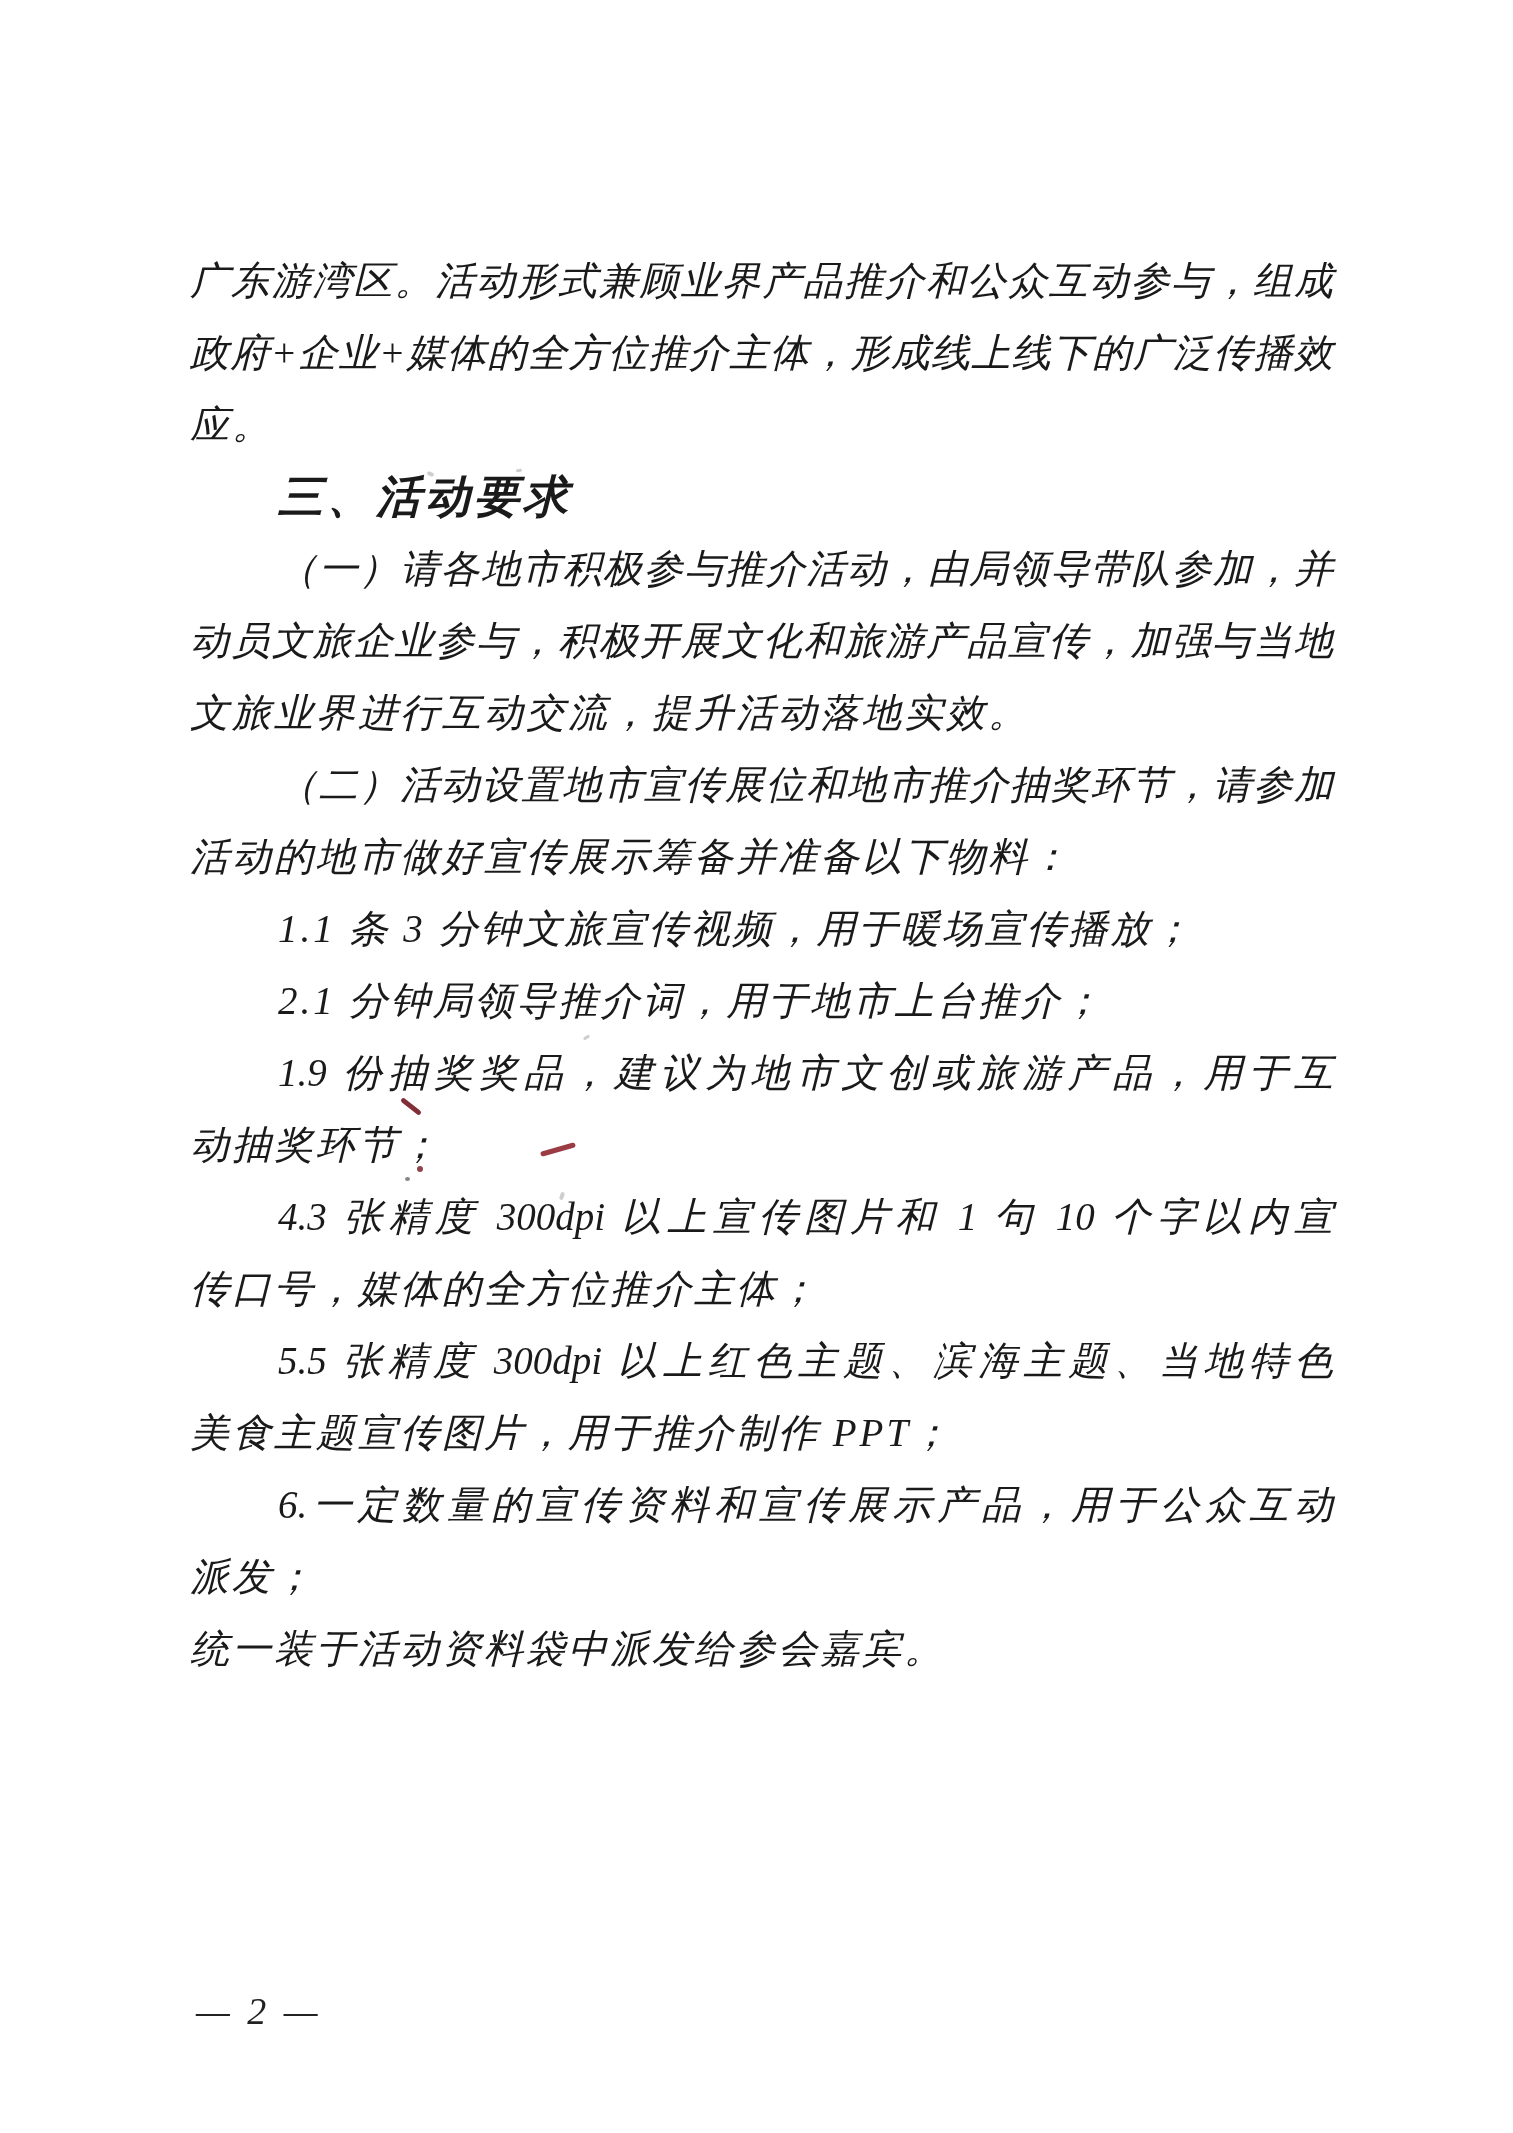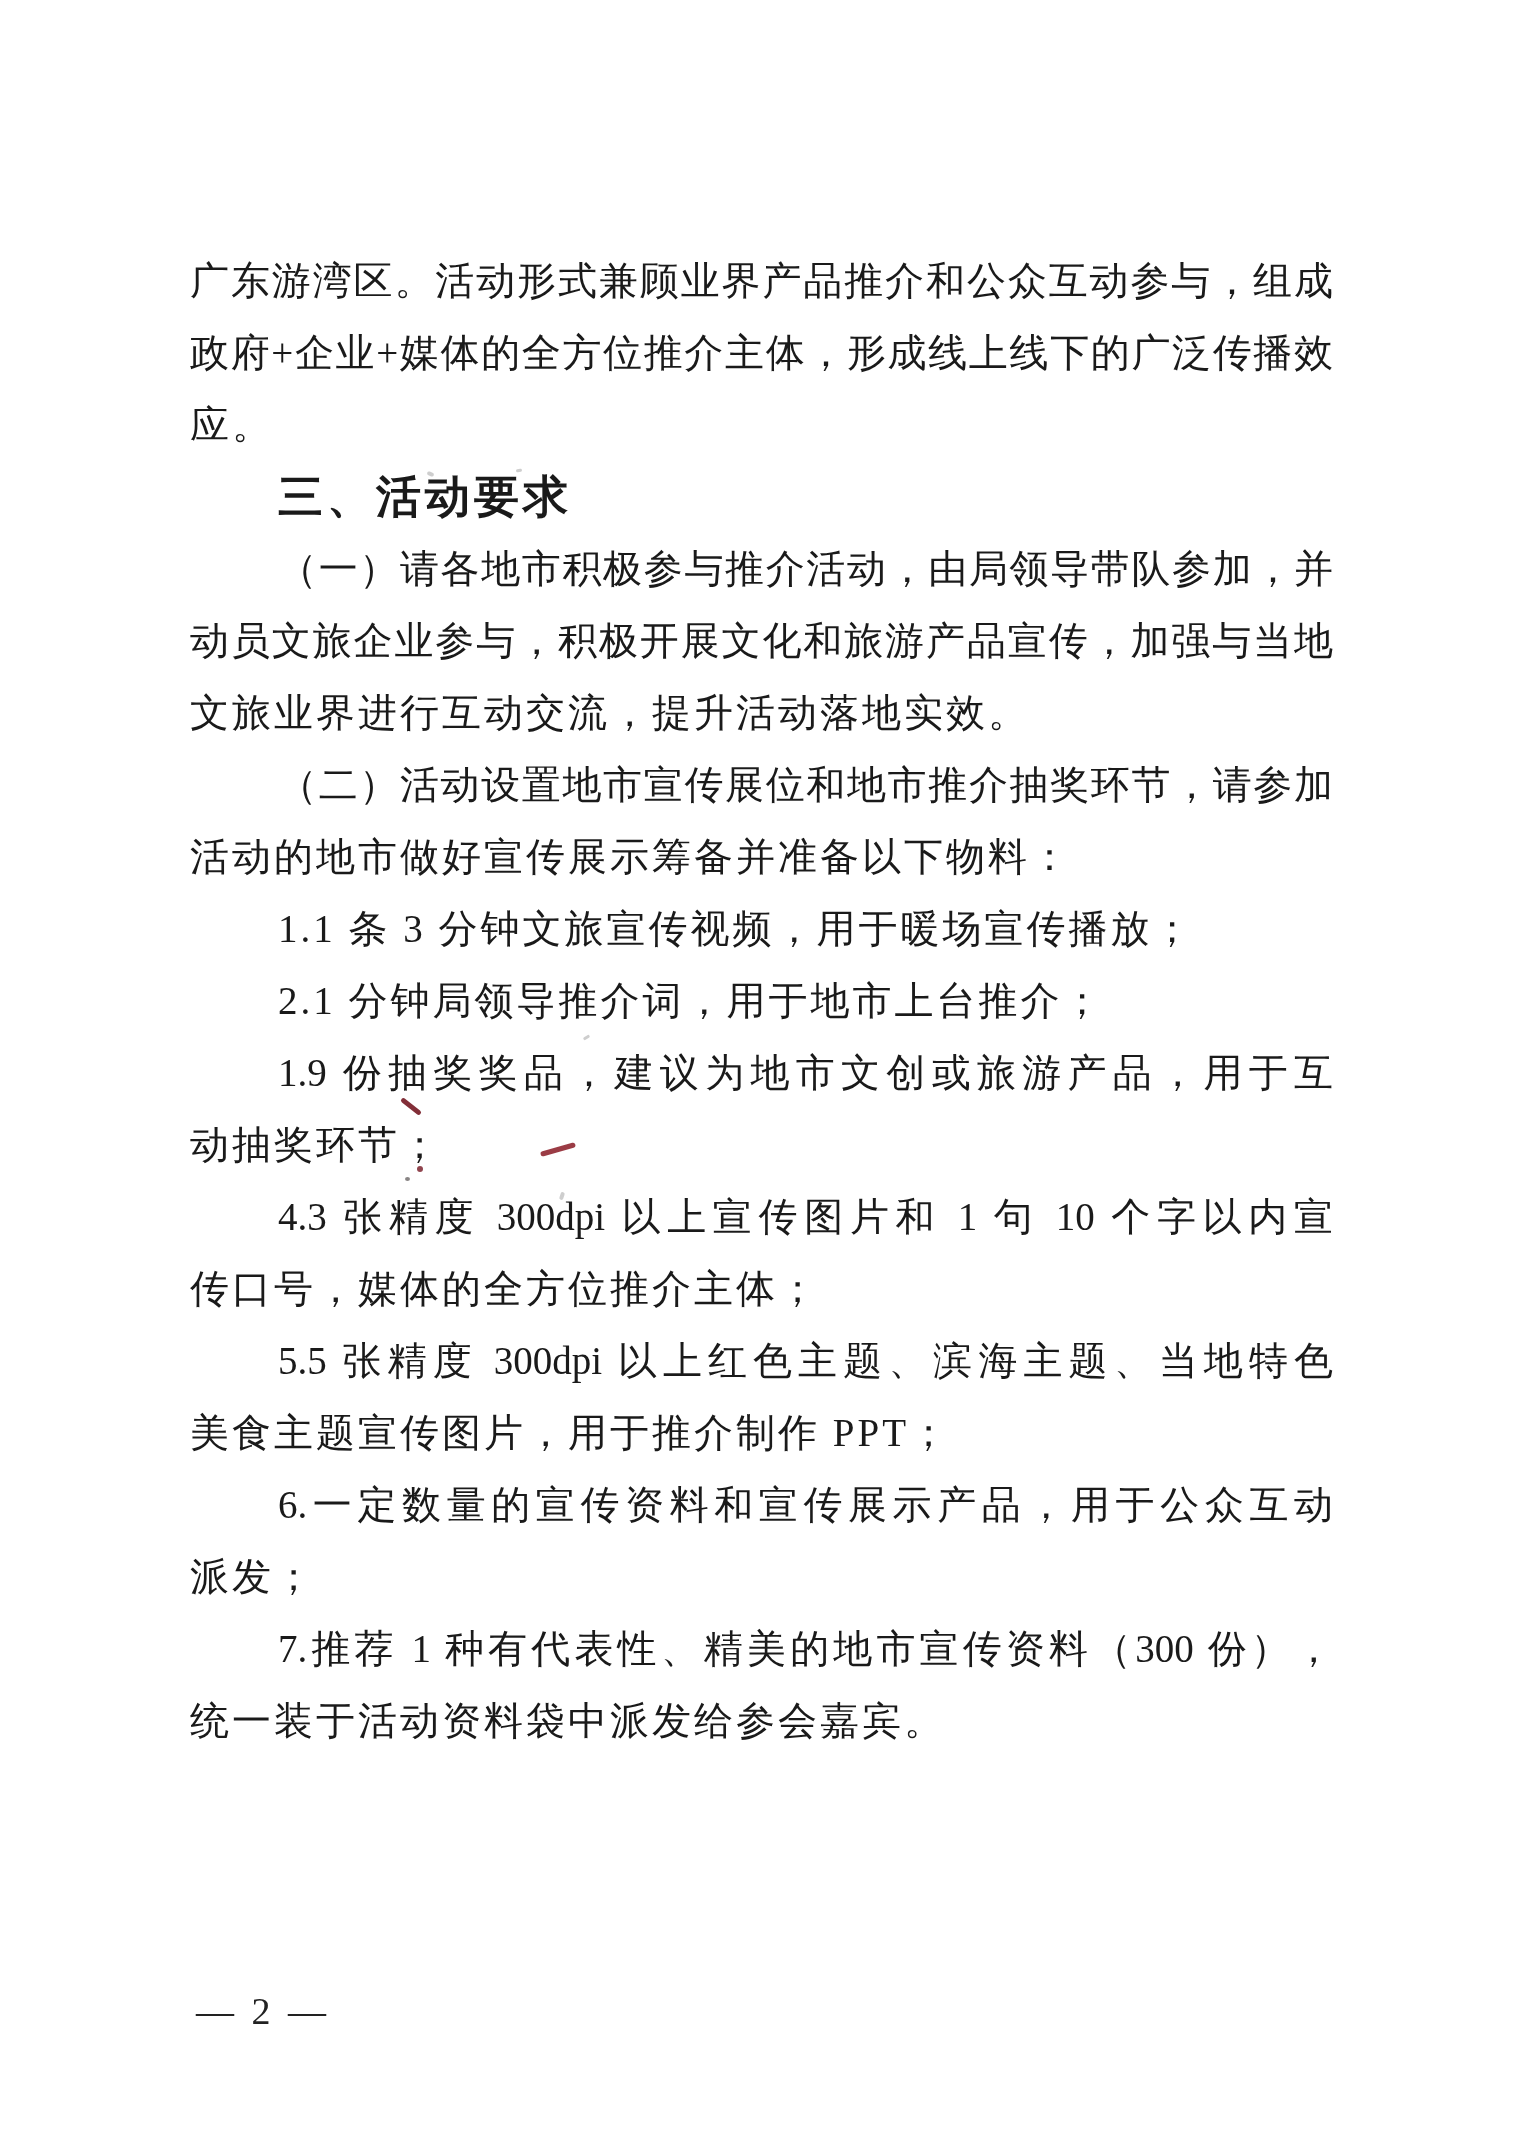--- a/index.html
+++ b/index.html
@@ -5,20 +5,21 @@
   html, body { margin: 0; padding: 0; background: #ffffff; }
 
   .page {
     position: relative;
     width: 1513px;
     height: 2133px;
     background: #ffffff;
     overflow: hidden;
     font-family: "Liberation Serif", serif;
     color: #1a1a1a;
+    font-style: italic;
   }
 
   .doc-body {
     position: absolute;
     left: 190px;
     top: 245px;
     width: 1143px;
   }
 
   .line {
@@ -104,21 +105,20 @@
     <div class="line short indent">1.1 条 3 分钟文旅宣传视频，用于暖场宣传播放；</div>
     <div class="line short indent">2.1 分钟局领导推介词，用于地市上台推介；</div>
     <div class="line indent">1.9 份抽奖奖品，建议为地市文创或旅游产品，用于互</div>
     <div class="line short">动抽奖环节；</div>
     <div class="line indent">4.3 张精度 300dpi 以上宣传图片和 1 句 10 个字以内宣</div>
     <div class="line short">传口号，媒体的全方位推介主体；</div>
     <div class="line indent">5.5 张精度 300dpi 以上红色主题、滨海主题、当地特色</div>
     <div class="line short">美食主题宣传图片，用于推介制作 PPT；</div>
     <div class="line indent">6.一定数量的宣传资料和宣传展示产品，用于公众互动</div>
     <div class="line short">派发；</div>
-    <div class="line indent">7.推荐 1 种有代表性、精美的地市宣传资料（300 份），</div>
     <div class="line short">统一装于活动资料袋中派发给参会嘉宾。</div>
   </div>
 
   <div class="pageno">— 2 —</div>
 
   <div class="mark mark-1"></div>
   <div class="mark mark-2"></div>
   <div class="mark mark-3"></div>
   <div class="mark mark-4"></div>
 

